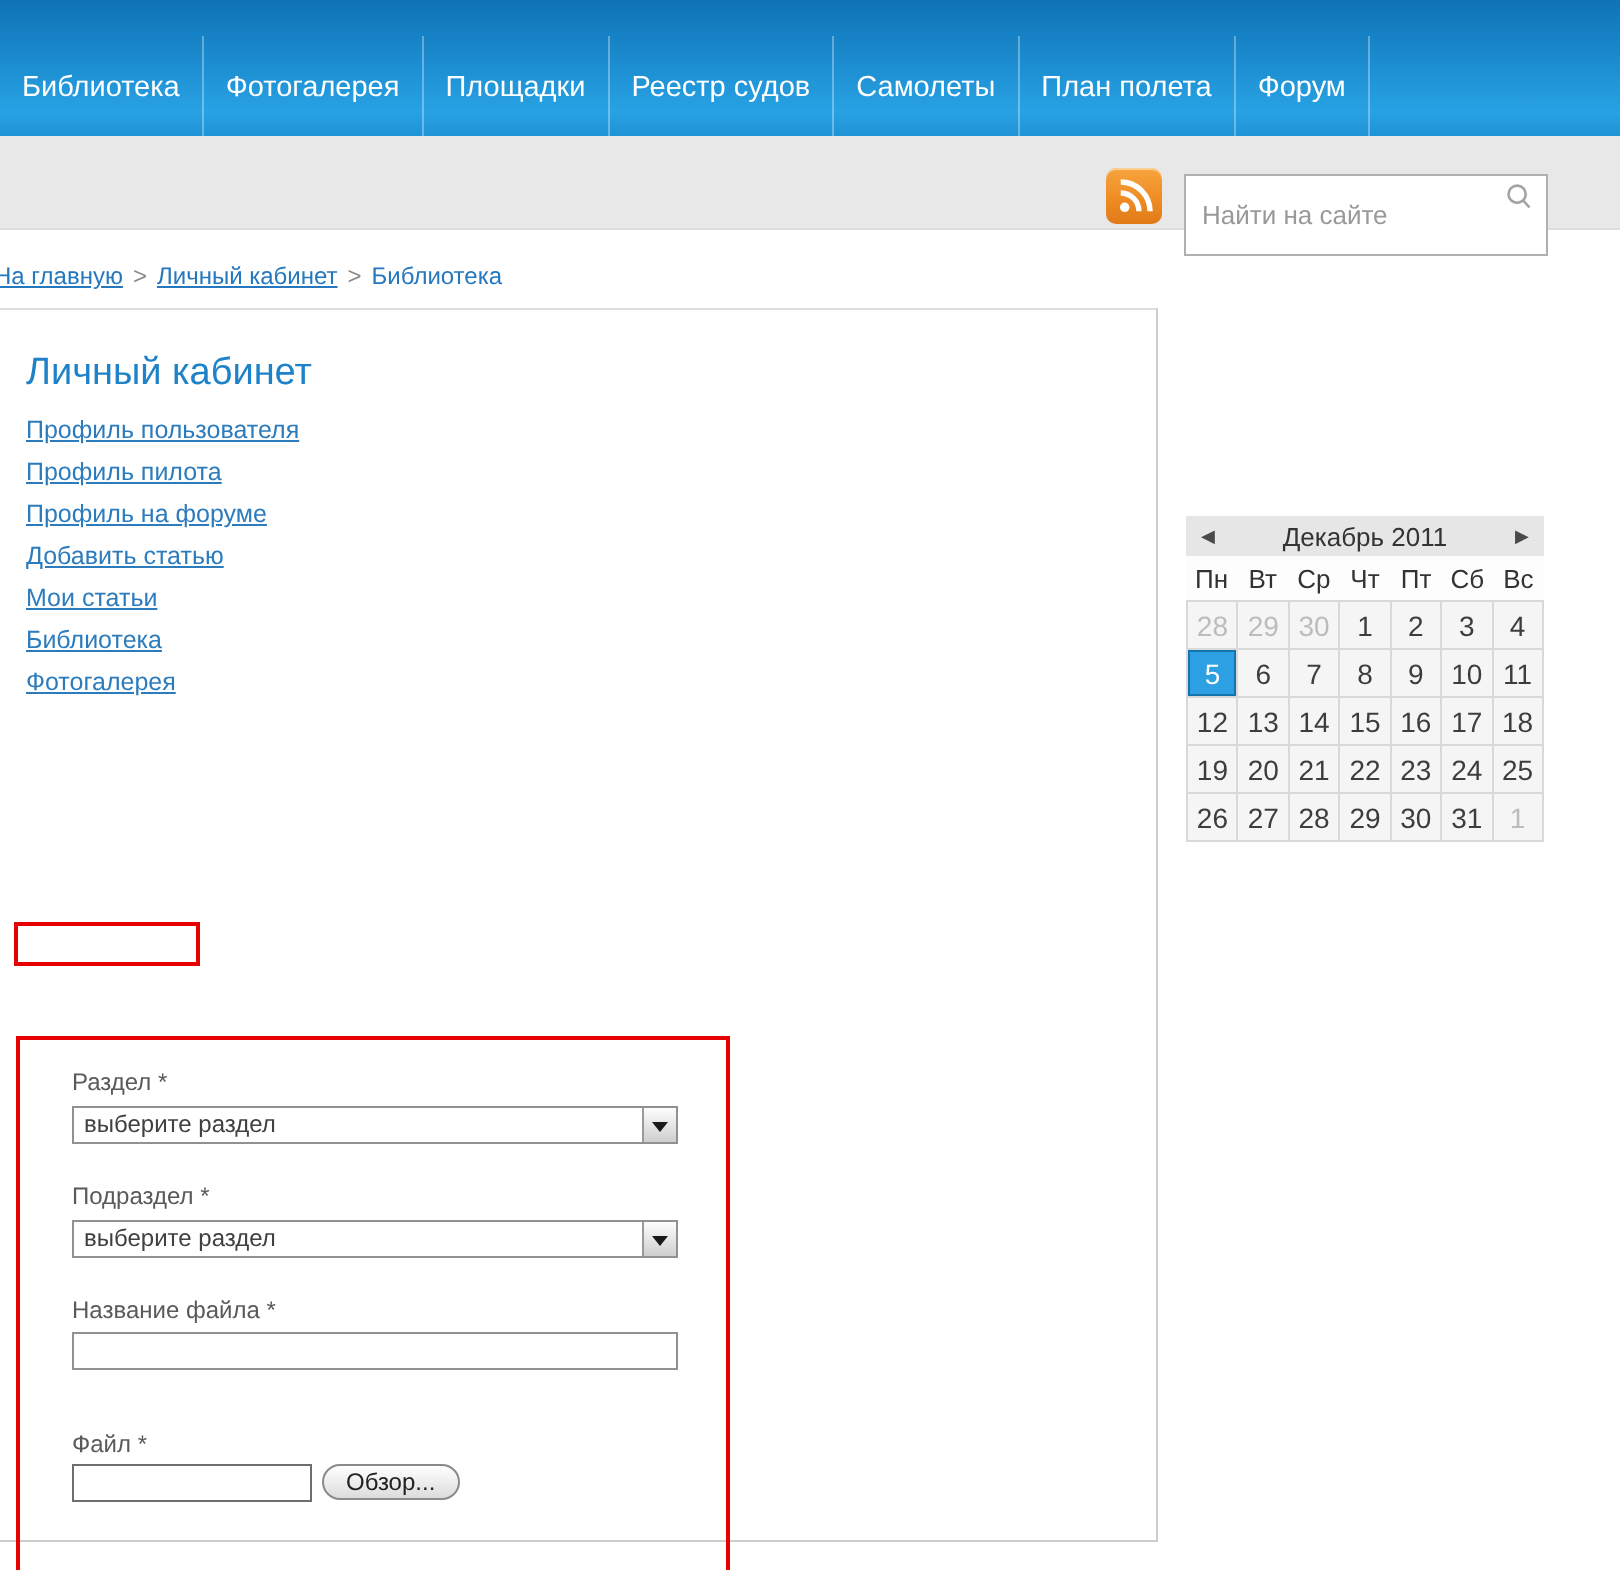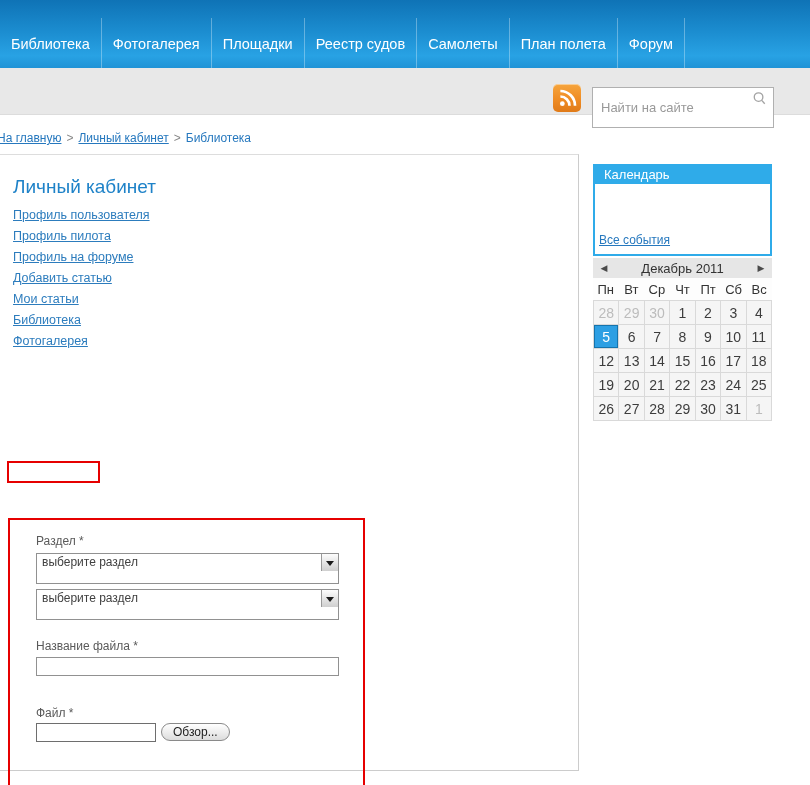--- a/index.html
+++ b/index.html
@@ -43,21 +43,21 @@
   .cab-links a { color:#2c7cbd; text-decoration:underline; cursor:pointer; }
 
   .annot-lib { position:absolute; left:7px; top:306px; width:93px; height:22px;
     border:2px solid #e60000; pointer-events:none; }
 
   
   .form-box { position:absolute; left:8px; top:363px; width:357px; height:324px; border:2px solid #e60000; }
   .form-title { margin:5px 0 0 5px; font-size:17px; font-weight:normal; color:#2287cc; }
   .flabel { display:block; margin-left:26px; font-size:12px; color:#5a5a5a; height:14px; }
   .lbl1 { margin-top:14px; } .lbl2 { margin-top:19px; } .lbl3 { margin-top:19px; } .lbl4 { margin-top:30px; }
-  .combo { position:relative; margin:5px 0 0 26px; width:303px; height:31px;
+  .combo { position:relative; margin:5px 0 0 26px; width:303px; height:19px;
     border:1px solid #919191; background:#fff; font-size:12px; color:#414141; line-height:17px;
     padding-left:5px; cursor:pointer; }
   .combo-btn { position:absolute; right:0; top:0; width:17px; height:17px;
     border-left:1px solid #9a9a9a; background:linear-gradient(180deg,#fdfdfd,#cfcfcf);
     display:flex; align-items:center; justify-content:center; }
   .tri { width:0; height:0; border:4px solid transparent; border-top:5px solid #1a1a1a; margin-top:5px; }
   .txtinput { display:block; margin:4px 0 0 26px; width:303px; height:19px; border:1px solid #919191;
     font-family:"Liberation Sans", sans-serif; font-size:12px; color:#333; padding:0 5px; outline:none; }
   .filerow { margin:3px 0 0 26px; display:flex; align-items:flex-start; }
   .fileinput { width:120px; height:19px; border:1px solid #6e6e6e;
@@ -145,46 +145,41 @@
     <div class="form-box">
 
       <label class="flabel lbl1">Раздел *</label>
       <div class="combo">
         <span>выберите раздел</span>
         <span class="combo-btn">
             <span class="tri"></span>
           </span>
       </div>
 
+      <label class="flabel lbl2">Подраздел *</label>
       <div class="combo">
         <span>выберите раздел</span>
         <span class="combo-btn">
             <span class="tri"></span>
           </span>
       </div>
 
       <label class="flabel lbl3">Название файла *</label>
       <input class="txtinput" type="text" value="" style="">
 
       <label class="flabel lbl4">Файл *</label>
       <div class="filerow">
         <input class="fileinput" type="text" value="" style="">
         <button class="browse-btn">Обзор...</button>
       </div>
 
     </div>
 
   </div>
 
-  <div class="cal-box">
-    <div class="cal-head">Календарь</div>
-    <div class="cal-body">
-      <a class="all-events">Все события</a>
-    </div>
-  </div>
 
   <div class="cal-grid">
     <div class="cal-nav">
       <span class="cal-arrow">◀</span>
       <span class="cal-month">Декабрь 2011</span>
       <span class="cal-arrow">▶</span>
     </div>
     <div class="cal-days">
       <span>Пн</span>
       <span>Вт</span>

